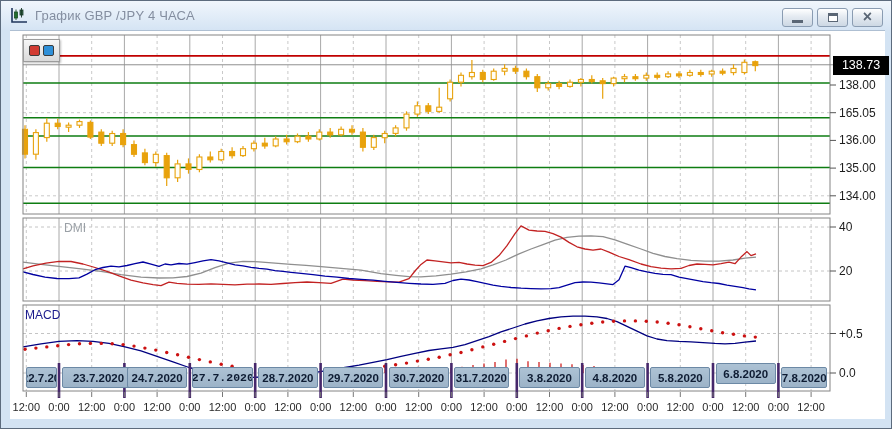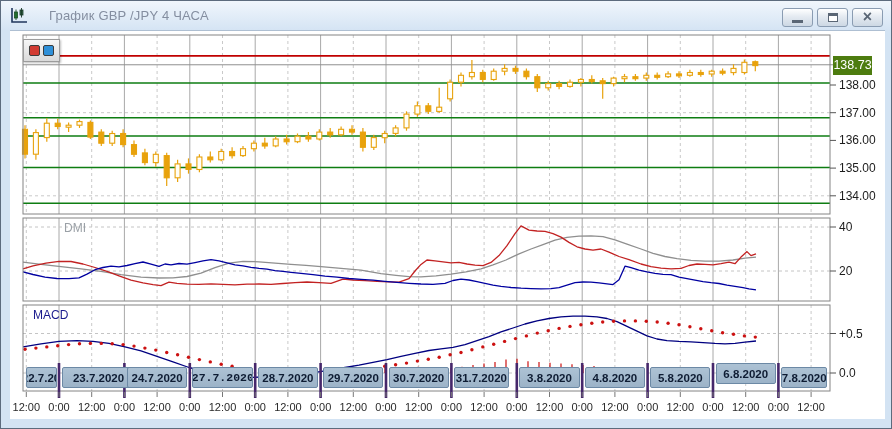--- a/index.html
+++ b/index.html
@@ -1,33 +1,33 @@
 <!DOCTYPE html>
 <html><head>
 <meta charset="utf-8">
 <style>
   html,body{margin:0;padding:0;background:#eef2f6;font-family:"Liberation Sans",sans-serif;}
   .window{position:relative;width:892px;height:429px;background:#d3e3f3;border:1px solid #5c6b7d;box-sizing:border-box;overflow:hidden;}
   .titlebar{position:absolute;left:0;top:0;height:29px;width:100%;background:linear-gradient(#f0f6fc,#d5e4f4);display:flex;align-items:center;padding-left:8px;box-sizing:border-box;}
   .app-icon{width:20px;height:18px;display:inline-block;}
-  .title{color:#848ea0;font-size:13px;margin-left:20px;letter-spacing:.2px;}
+  .title{color:#848ea0;font-size:13px;margin-left:6px;letter-spacing:.2px;}
   .winbtns{position:absolute;right:8px;top:7px;display:flex;gap:4px;}
   .wbtn{width:31px;height:19px;background:linear-gradient(#ffffff,#e4eaf1 45%,#cdd8e4);border:1px solid #8a9cb2;border-radius:3px;display:flex;align-items:center;justify-content:center;box-sizing:border-box;cursor:default;}
   .glyph-min{width:11px;height:3px;background:#5a6675;margin-top:7px;}
   .glyph-restore{width:10px;height:9px;border:1px solid #5a6675;border-top:3px solid #5a6675;box-sizing:border-box;background:#fff;}
   .glyph-close{font-size:16px;font-weight:bold;color:#5a6675;line-height:1;margin-top:-2px;}
   .client{position:absolute;left:9px;top:29px;width:875px;height:388px;background:#ffffff;border-top:1px solid #aebfd2;}
   #chart-svg{position:absolute;left:0;top:0;}
   #overlay{position:absolute;left:0;top:0;width:875px;height:388px;pointer-events:none;}
   .toolbar{position:absolute;left:13px;top:8px;width:35px;height:21px;background:linear-gradient(#f6f6f6,#dadada);border:1px solid #9c9c9c;display:flex;align-items:center;justify-content:center;gap:3px;box-shadow:1px 1px 2px rgba(0,0,0,.25);pointer-events:auto;}
   .tbtn{width:11px;height:11px;border-radius:2px;border:1px solid #3c3c3c;box-sizing:border-box;}
   .plabel{position:absolute;font-size:12px;}
   .plabel-dmi{left:15px;top:190px;color:#9aa0a6;padding-left:39px;}
-  .plabel-macd{left:15px;top:277px;color:#1a1a8c;padding-left:8px;}
-  .curprice{position:absolute;left:823px;top:24px;width:39px;height:19px;background:#4d7c0f;color:#ffffff;font-size:12.5px;display:flex;align-items:center;justify-content:center;}
+  .plabel-macd{left:15px;top:277px;color:#1a1a8c;}
+  .curprice{position:absolute;left:823px;top:24px;width:56px;height:19px;background:#000000;color:#ffffff;font-size:12.5px;display:flex;align-items:center;justify-content:center;}
   .pricelabel{position:absolute;font-size:12px;color:#1c1c1c;}
   .datebox{position:absolute;height:21px;background:linear-gradient(#adc2d4,#9cb3c8);border:1px solid #6c89a5;box-sizing:border-box;display:flex;align-items:center;justify-content:center;font-size:11.5px;font-weight:bold;color:#0e1c33;border-radius:2px;white-space:nowrap;overflow:hidden;}
   .timelabel{position:absolute;width:36px;text-align:center;font-size:11px;color:#2a2a2a;}
 </style>
 </head>
 <body>
 
 <div class="window">
   <div class="titlebar">
     <span class="app-icon">
@@ -417,21 +417,21 @@
       </svg>
     <div class="toolbar">
       <span class="tbtn" id="tbtn-red" style="background: rgb(210, 59, 50);"></span>
       <span class="tbtn" id="tbtn-blue" style="background: rgb(47, 144, 216);"></span>
     </div>
     <div class="plabel plabel-dmi">DMI</div>
     <div class="plabel plabel-macd">MACD</div>
     <div class="curprice" style="top: 24.779px;">138.73</div>
     <div id="overlay">
         <div class="pricelabel" style="left: 829px; top: 47px;">138.00</div>
-        <div class="pricelabel" style="left: 829px; top: 74.7px;">137.00</div>
+        <div class="pricelabel" style="left: 829px; top: 74.7px;">165.05</div>
         <div class="pricelabel" style="left: 829px; top: 102.4px;">136.00</div>
         <div class="pricelabel" style="left: 829px; top: 130.1px;">135.00</div>
         <div class="pricelabel" style="left: 829px; top: 157.8px;">134.00</div>
         <div class="pricelabel" style="left: 829px; top: 189px;">40</div>
         <div class="pricelabel" style="left: 829px; top: 233px;">20</div>
         <div class="pricelabel" style="left: 829px; top: 295.5px;">+0.5</div>
         <div class="pricelabel" style="left: 829px; top: 335px;">0.0</div>
         <div class="datebox" style="left: 15.5px; top: 336px; width: 31px;">22.7.20</div>
         <div class="datebox" style="left: 51.5px; top: 336px; width: 74px;">23.7.2020</div>
         <div class="datebox" style="left: 116.9px; top: 336px; width: 60.4px; text-align: center;">24.7.2020</div>

